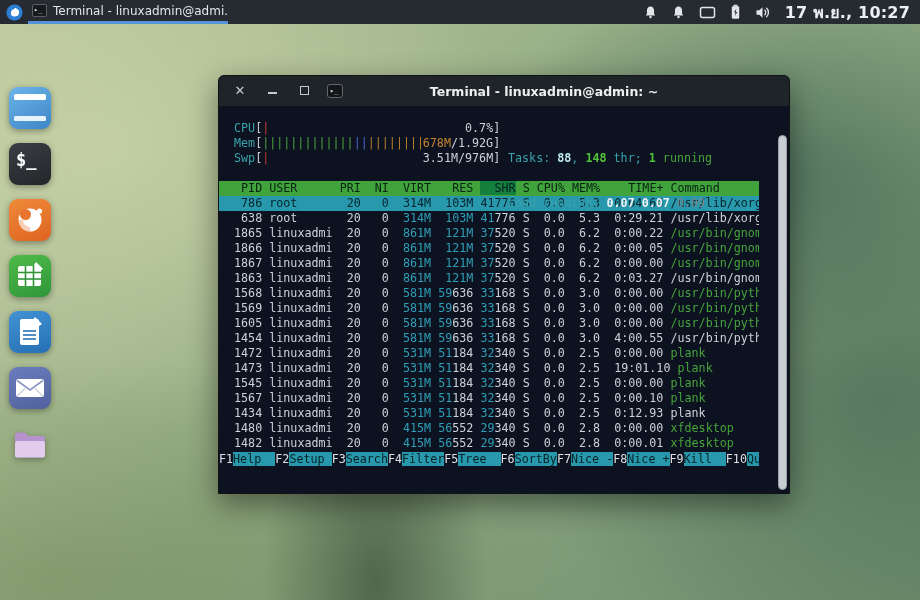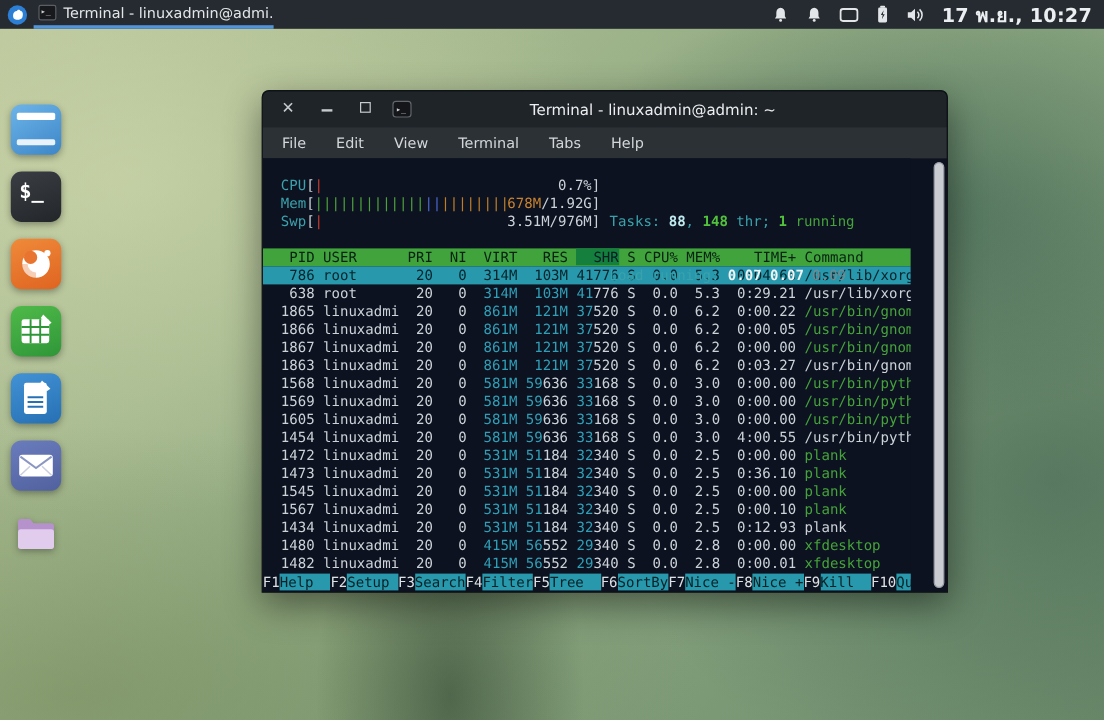--- a/index.html
+++ b/index.html
@@ -49,21 +49,21 @@
     border:1px solid #101316; border-radius:6px 6px 0 0; box-shadow:0 10px 30px rgba(0,0,0,.45);
     background:#0c1220; z-index:20; overflow:hidden; }
   .titlebar { height:30px; background:#1f2429; display:flex; align-items:center; padding:0 12px;
     border-radius:5px 5px 0 0; }
   .tb-btn { color:#c6cacd; width:18px; text-align:center; cursor:pointer; margin-right:14px; font-size:13px; line-height:30px;}
   .tb-max { position:relative; }
   .tb-max i { display:inline-block; width:9px; height:9px; border:1.4px solid #c6cacd; }
   .tb-min i { display:inline-block; width:9px; height:2px; background:#c6cacd; margin-bottom:1px; }
   .tb-appicon { width:16px; height:14px; background:#141619; border:1px solid #62676d; border-radius:3px;
      color:#d0d4d8; font-family:"DejaVu Sans Mono",monospace; font-size:7px; line-height:12px; padding-left:2px; margin-right:8px;}
-  .tb-title { flex:1; text-align:center; color:#eceef0; font-size:12.5px; font-weight:normal; padding-right:40px;}
+  .tb-title { flex:1; text-align:center; color:#eceef0; font-size:12.5px; font-weight:bold; padding-right:40px;}
   .menubar { height:26px; background:#2c3136; display:flex; align-items:center; gap:25px; padding-left:16px;
     color:#d3d7da; font-size:12px; }
   .menubar span { cursor:pointer; }
 
   
   .term { position:relative; width:540px; height:361px; background:#0c1220;
     font-family:"DejaVu Sans Mono",monospace; font-size:11.7px; line-height:15px; color:#ccd2d7;
     display:flex; flex-direction:column; overflow:hidden; }
   .htop-top { height:75px; padding-top:15px; position:relative; flex:none; }
   .mline { height:15px; padding-left:15px; white-space:pre; }
@@ -200,28 +200,20 @@
   </div>
 
   <div class="window">
     <div class="titlebar">
       <span class="tb-btn">✕</span>
       <span class="tb-btn tb-min"><i></i></span>
       <span class="tb-btn tb-max"><i></i></span>
       <span class="tb-appicon">▸_</span>
       <div class="tb-title">Terminal - linuxadmin@admin: ~</div>
     </div>
-    <div class="menubar" id="menubar">
-        <span>File</span>
-        <span>Edit</span>
-        <span>View</span>
-        <span>Terminal</span>
-        <span>Tabs</span>
-        <span>Help</span>
-      </div>
 
     <div class="term">
       <div class="htop-top">
         <div class="mline" id="m-cpu"><span class="mlab">CPU</span><span>[</span><span class="mbar"><span class="tick-red">|</span><span class="mval"><span>0.7%</span></span></span><span>]</span></div>
         <div class="mline" id="m-mem"><span class="mlab">Mem</span><span>[</span><span class="mbar"><span class="tick-green">|||||||||||||</span><span class="tick-blue">||</span><span class="tick-orange">||||||||</span><span class="mval"><span class="c-orange">678M</span><span>/1.92G</span></span></span><span>]</span></div>
         <div class="mline" id="m-swp"><span class="mlab">Swp</span><span>[</span><span class="mbar"><span class="tick-red">|</span><span class="mval"><span>3.51M/976M</span></span></span><span>]</span></div>
         <div class="info">
           <div><span class="t">Tasks: </span><span class="cnt">88</span><span class="t">, </span><span class="bg">148</span><span class="t"> thr; </span><span class="bg">1</span><span class="g"> running</span></div>
           <div><span class="t">Load running: </span><span class="bw">0.07 </span><span class="bw">0.07 </span><span class="dim">0.09</span></div>
         </div>
@@ -232,21 +224,21 @@
           <div class="prow"><span>  638 </span><span>root      </span><span> 20 </span><span>  0 </span><span class="cy"> 314M</span><span> </span><span class="cy"> 103M</span><span> </span><span class="cy">41</span><span>776</span><span> </span><span>S </span><span> 0.0 </span><span> 5.3 </span><span> 0:29.21 </span><span>/usr/lib/xorg/Xor</span></div>
           <div class="prow"><span> 1865 </span><span>linuxadmi </span><span> 20 </span><span>  0 </span><span class="cy"> 861M</span><span> </span><span class="cy"> 121M</span><span> </span><span class="cy">37</span><span>520</span><span> </span><span>S </span><span> 0.0 </span><span> 6.2 </span><span> 0:00.22 </span><span class="grn">/usr/bin/gnome-so</span></div>
           <div class="prow"><span> 1866 </span><span>linuxadmi </span><span> 20 </span><span>  0 </span><span class="cy"> 861M</span><span> </span><span class="cy"> 121M</span><span> </span><span class="cy">37</span><span>520</span><span> </span><span>S </span><span> 0.0 </span><span> 6.2 </span><span> 0:00.05 </span><span class="grn">/usr/bin/gnome-so</span></div>
           <div class="prow"><span> 1867 </span><span>linuxadmi </span><span> 20 </span><span>  0 </span><span class="cy"> 861M</span><span> </span><span class="cy"> 121M</span><span> </span><span class="cy">37</span><span>520</span><span> </span><span>S </span><span> 0.0 </span><span> 6.2 </span><span> 0:00.00 </span><span class="grn">/usr/bin/gnome-so</span></div>
           <div class="prow"><span> 1863 </span><span>linuxadmi </span><span> 20 </span><span>  0 </span><span class="cy"> 861M</span><span> </span><span class="cy"> 121M</span><span> </span><span class="cy">37</span><span>520</span><span> </span><span>S </span><span> 0.0 </span><span> 6.2 </span><span> 0:03.27 </span><span>/usr/bin/gnome-so</span></div>
           <div class="prow"><span> 1568 </span><span>linuxadmi </span><span> 20 </span><span>  0 </span><span class="cy"> 581M</span><span> </span><span class="cy">59</span><span>636</span><span> </span><span class="cy">33</span><span>168</span><span> </span><span>S </span><span> 0.0 </span><span> 3.0 </span><span> 0:00.00 </span><span class="grn">/usr/bin/python3</span></div>
           <div class="prow"><span> 1569 </span><span>linuxadmi </span><span> 20 </span><span>  0 </span><span class="cy"> 581M</span><span> </span><span class="cy">59</span><span>636</span><span> </span><span class="cy">33</span><span>168</span><span> </span><span>S </span><span> 0.0 </span><span> 3.0 </span><span> 0:00.00 </span><span class="grn">/usr/bin/python3</span></div>
           <div class="prow"><span> 1605 </span><span>linuxadmi </span><span> 20 </span><span>  0 </span><span class="cy"> 581M</span><span> </span><span class="cy">59</span><span>636</span><span> </span><span class="cy">33</span><span>168</span><span> </span><span>S </span><span> 0.0 </span><span> 3.0 </span><span> 0:00.00 </span><span class="grn">/usr/bin/python3</span></div>
           <div class="prow"><span> 1454 </span><span>linuxadmi </span><span> 20 </span><span>  0 </span><span class="cy"> 581M</span><span> </span><span class="cy">59</span><span>636</span><span> </span><span class="cy">33</span><span>168</span><span> </span><span>S </span><span> 0.0 </span><span> 3.0 </span><span> 4:00.55 </span><span>/usr/bin/python3</span></div>
           <div class="prow"><span> 1472 </span><span>linuxadmi </span><span> 20 </span><span>  0 </span><span class="cy"> 531M</span><span> </span><span class="cy">51</span><span>184</span><span> </span><span class="cy">32</span><span>340</span><span> </span><span>S </span><span> 0.0 </span><span> 2.5 </span><span> 0:00.00 </span><span class="grn">plank</span></div>
-          <div class="prow"><span> 1473 </span><span>linuxadmi </span><span> 20 </span><span>  0 </span><span class="cy"> 531M</span><span> </span><span class="cy">51</span><span>184</span><span> </span><span class="cy">32</span><span>340</span><span> </span><span>S </span><span> 0.0 </span><span> 2.5 </span><span> 0:36.10 </span><span class="grn">plank</span></div>
+          <div class="prow"><span> 1473 </span><span>linuxadmi </span><span> 20 </span><span>  0 </span><span class="cy"> 531M</span><span> </span><span class="cy">51</span><span>184</span><span> </span><span class="cy">32</span><span>340</span><span> </span><span>S </span><span> 0.0 </span><span> 2.5 </span><span> 19:01.10 </span><span class="grn">plank</span></div>
           <div class="prow"><span> 1545 </span><span>linuxadmi </span><span> 20 </span><span>  0 </span><span class="cy"> 531M</span><span> </span><span class="cy">51</span><span>184</span><span> </span><span class="cy">32</span><span>340</span><span> </span><span>S </span><span> 0.0 </span><span> 2.5 </span><span> 0:00.00 </span><span class="grn">plank</span></div>
           <div class="prow"><span> 1567 </span><span>linuxadmi </span><span> 20 </span><span>  0 </span><span class="cy"> 531M</span><span> </span><span class="cy">51</span><span>184</span><span> </span><span class="cy">32</span><span>340</span><span> </span><span>S </span><span> 0.0 </span><span> 2.5 </span><span> 0:00.10 </span><span class="grn">plank</span></div>
           <div class="prow"><span> 1434 </span><span>linuxadmi </span><span> 20 </span><span>  0 </span><span class="cy"> 531M</span><span> </span><span class="cy">51</span><span>184</span><span> </span><span class="cy">32</span><span>340</span><span> </span><span>S </span><span> 0.0 </span><span> 2.5 </span><span> 0:12.93 </span><span>plank</span></div>
           <div class="prow"><span> 1480 </span><span>linuxadmi </span><span> 20 </span><span>  0 </span><span class="cy"> 415M</span><span> </span><span class="cy">56</span><span>552</span><span> </span><span class="cy">29</span><span>340</span><span> </span><span>S </span><span> 0.0 </span><span> 2.8 </span><span> 0:00.00 </span><span class="grn">xfdesktop</span></div>
           <div class="prow"><span> 1482 </span><span>linuxadmi </span><span> 20 </span><span>  0 </span><span class="cy"> 415M</span><span> </span><span class="cy">56</span><span>552</span><span> </span><span class="cy">29</span><span>340</span><span> </span><span>S </span><span> 0.0 </span><span> 2.8 </span><span> 0:00.01 </span><span class="grn">xfdesktop</span></div>
         </div>
       <div class="fbar" id="fbar"><span class="fk">F1</span><span class="flabel">Help  </span><span class="fk">F2</span><span class="flabel">Setup </span><span class="fk">F3</span><span class="flabel">Search</span><span class="fk">F4</span><span class="flabel">Filter</span><span class="fk">F5</span><span class="flabel">Tree  </span><span class="fk">F6</span><span class="flabel">SortBy</span><span class="fk">F7</span><span class="flabel">Nice -</span><span class="fk">F8</span><span class="flabel">Nice +</span><span class="fk">F9</span><span class="flabel">Kill  </span><span class="fk">F10</span><span class="flabel">Quit  </span></div>
     </div>
 
     <div class="term-scrollbar"></div>

